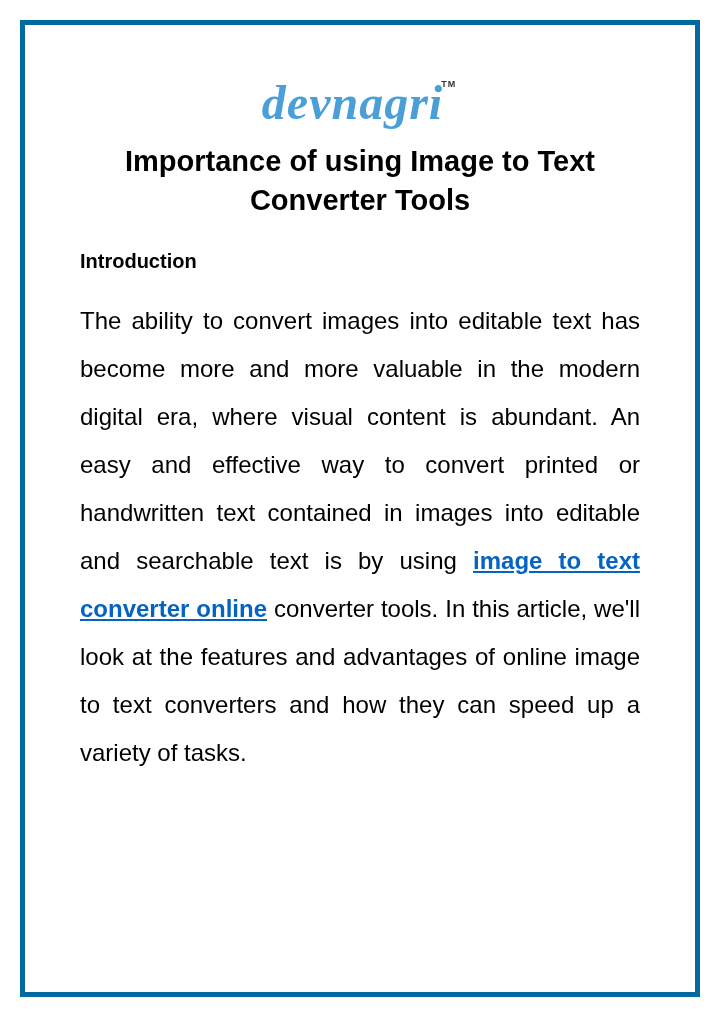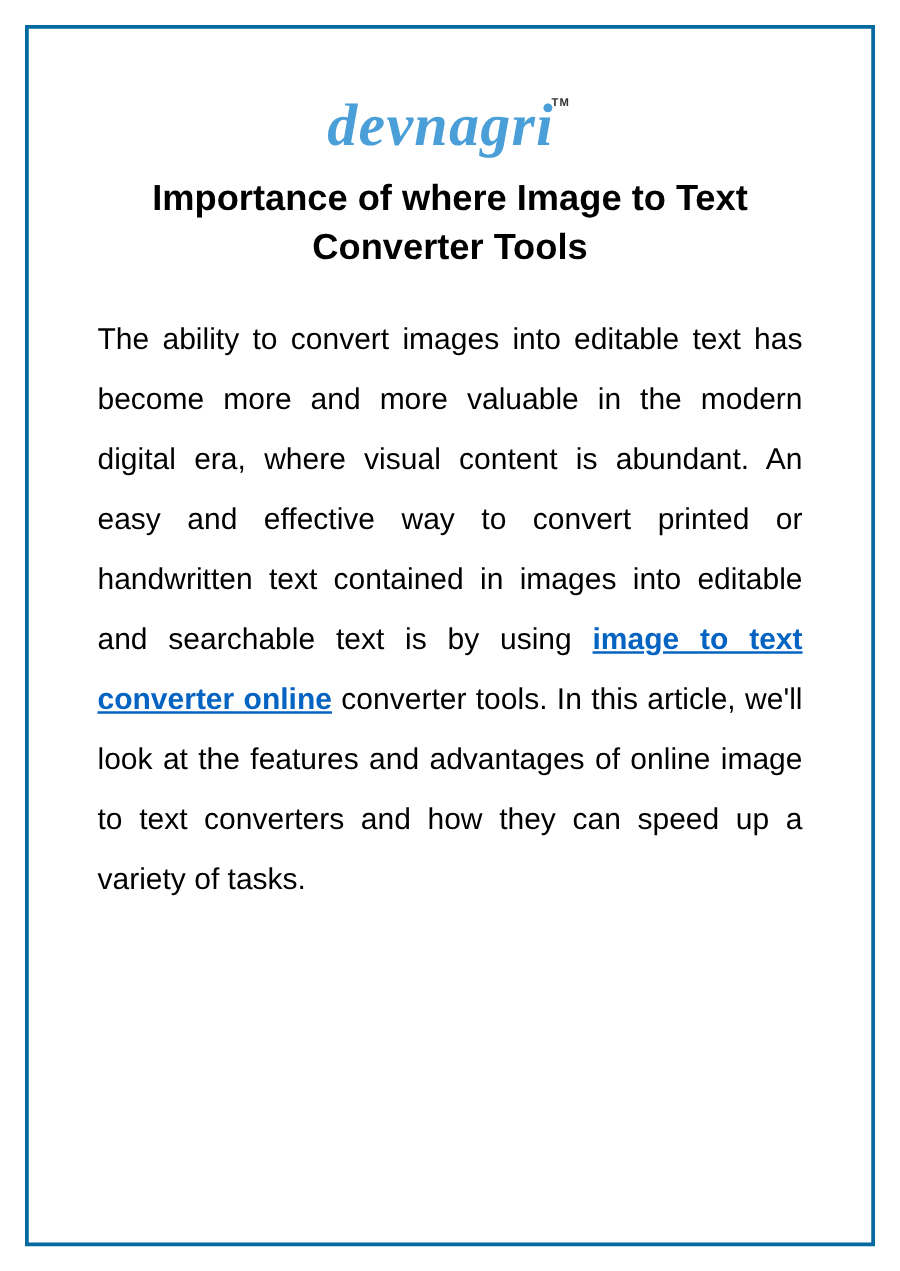--- a/index.html
+++ b/index.html
@@ -6,21 +6,21 @@
     body {
       width: 720px;
       height: 1017px;
       background: #fff;
       font-family: Arial, Helvetica, sans-serif;
       padding: 20px;
     }
     .page {
       width: 100%;
       height: 100%;
-      border: 3px solid #0369a1;
+      border: 5px solid #0369a1;
       padding: 40px 55px;
     }
     .logo-wrap {
       text-align: center;
       margin-top: 10px;
       margin-bottom: 12px;
       position: relative;
     }
     .logo {
       font-family: 'Brush Script MT', cursive;
@@ -76,22 +76,23 @@
 <body>
 
 <div class="page">
 
   <div class="logo-wrap">
     <span class="logo">
       <span>devnagri</span><span class="logo-tm">TM</span>
     </span>
   </div>
 
-  <h1 class="title">Importance of where Image to Text Converter Tools</h1>
+  <h1 class="title">Importance of using Image to Text Converter Tools</h1>
 
+  <h2 class="section-heading">Introduction</h2>
 
   <p class="body-text">
     <span>The ability to convert images into editable text has become more and more valuable in the modern digital era, where visual content is abundant. An easy and effective way to convert printed or handwritten text contained in images into editable and searchable text is by using </span><a class="link">image to text converter online</a><span> converter tools. In this article, we'll look at the features and advantages of online image to text converters and how they can speed up a variety of tasks.</span>
   </p>
 
 
 
 </div>
 
 </body></html>

